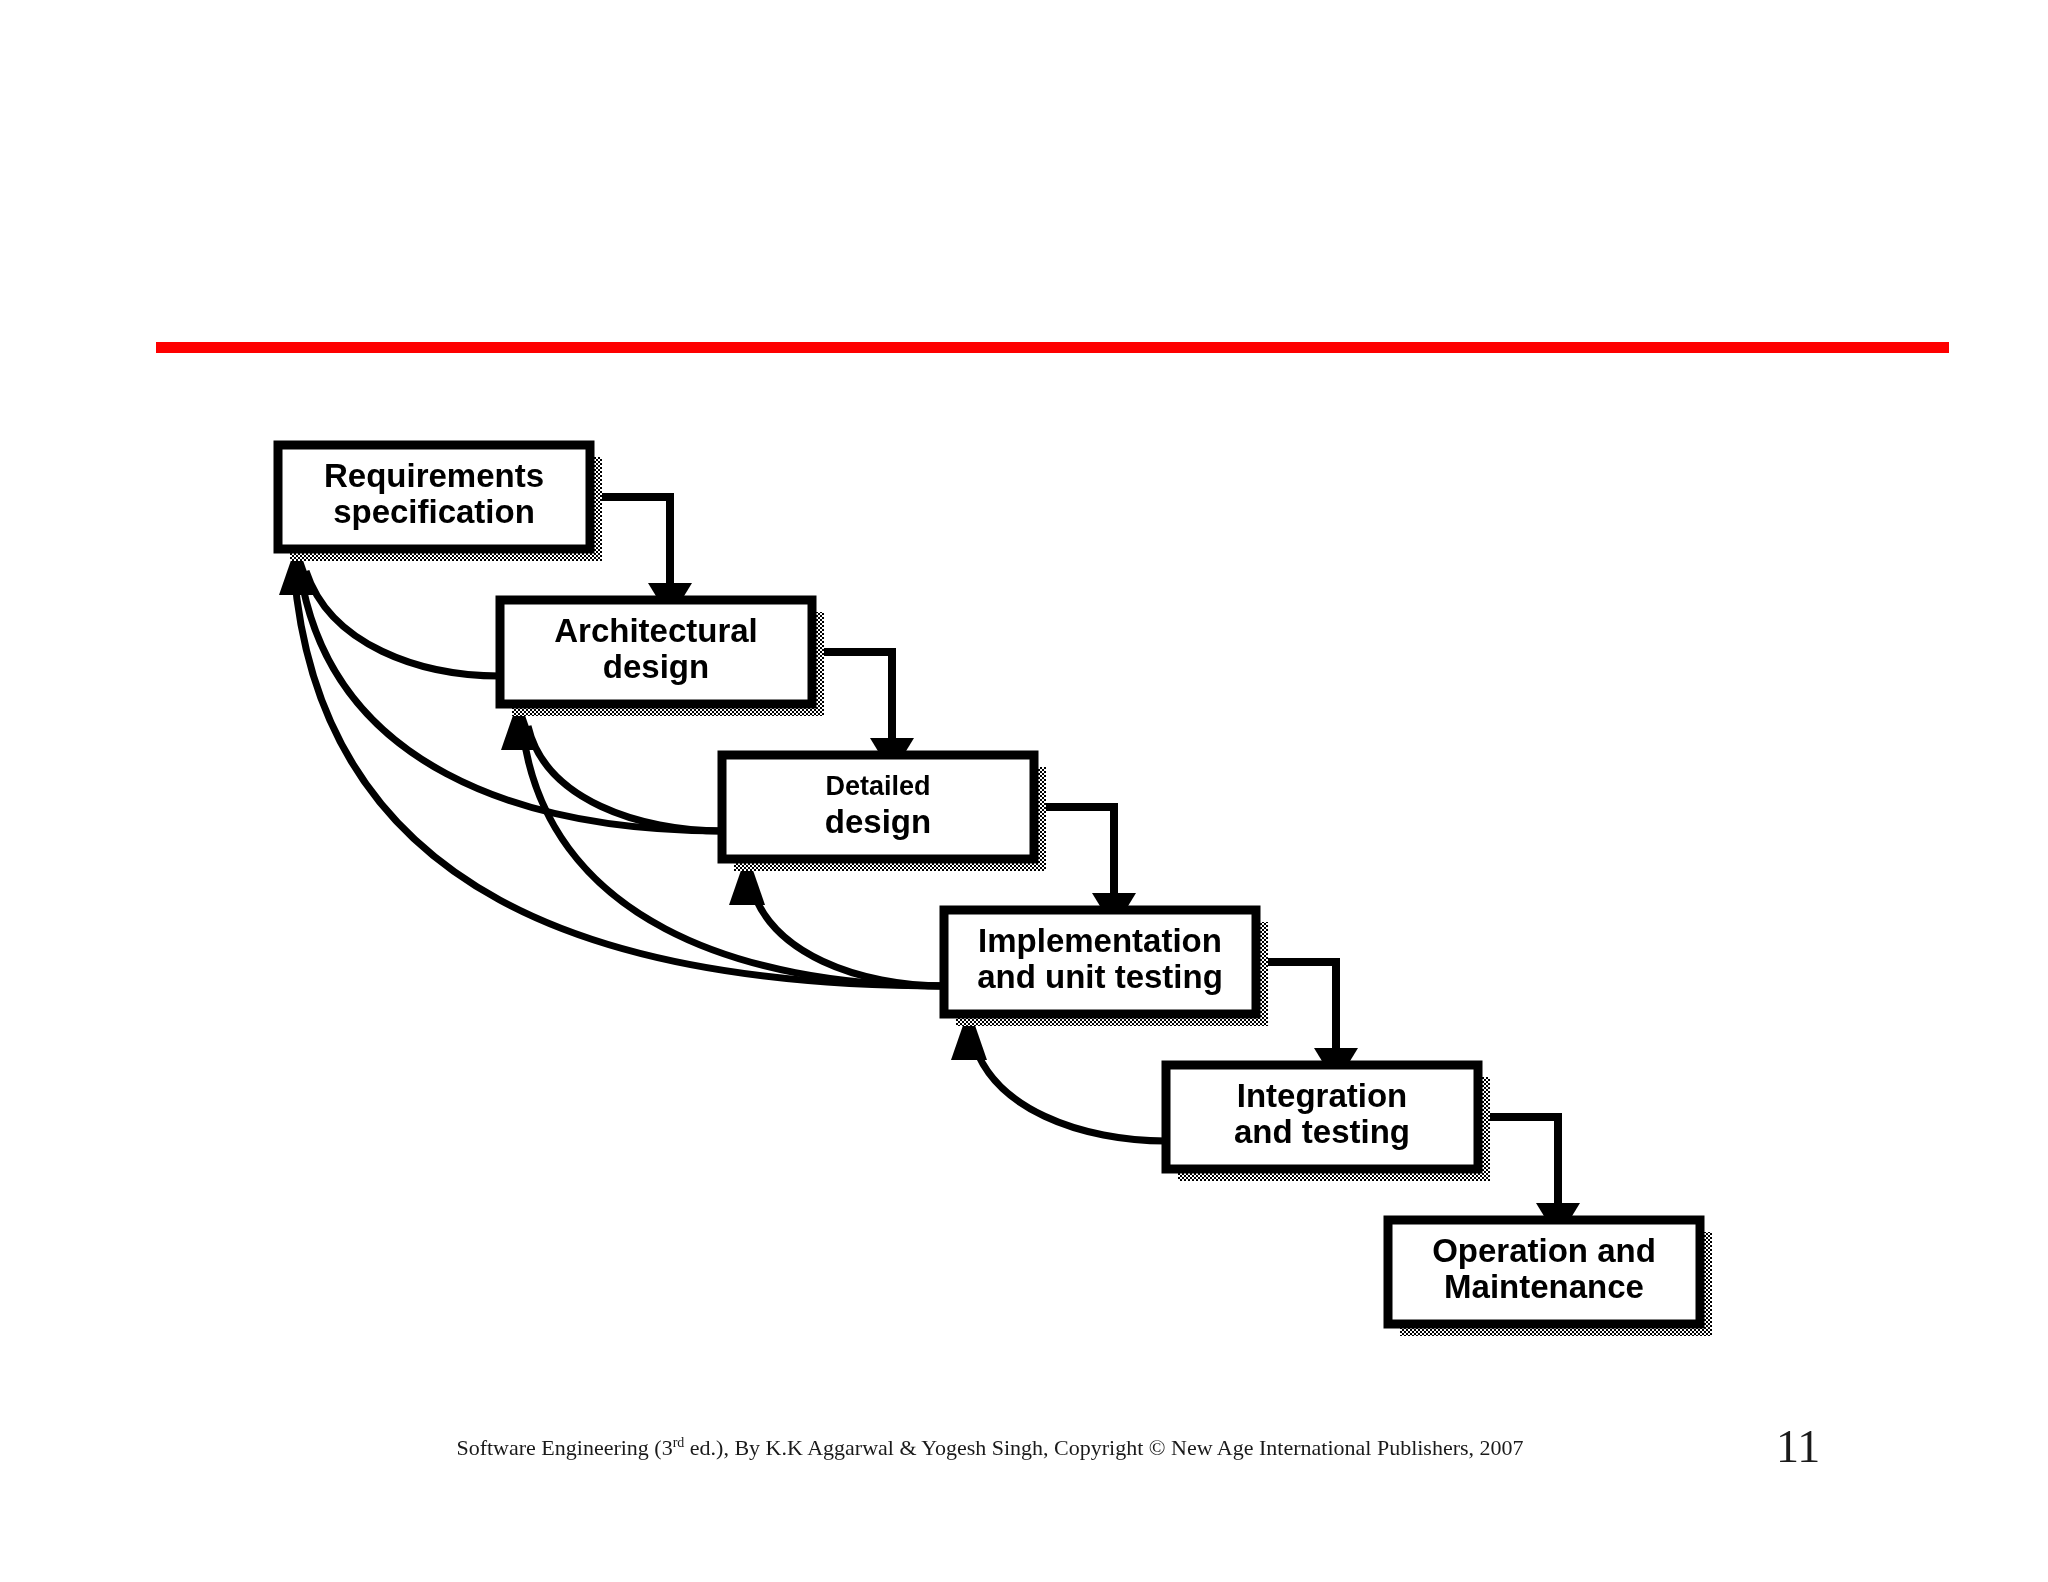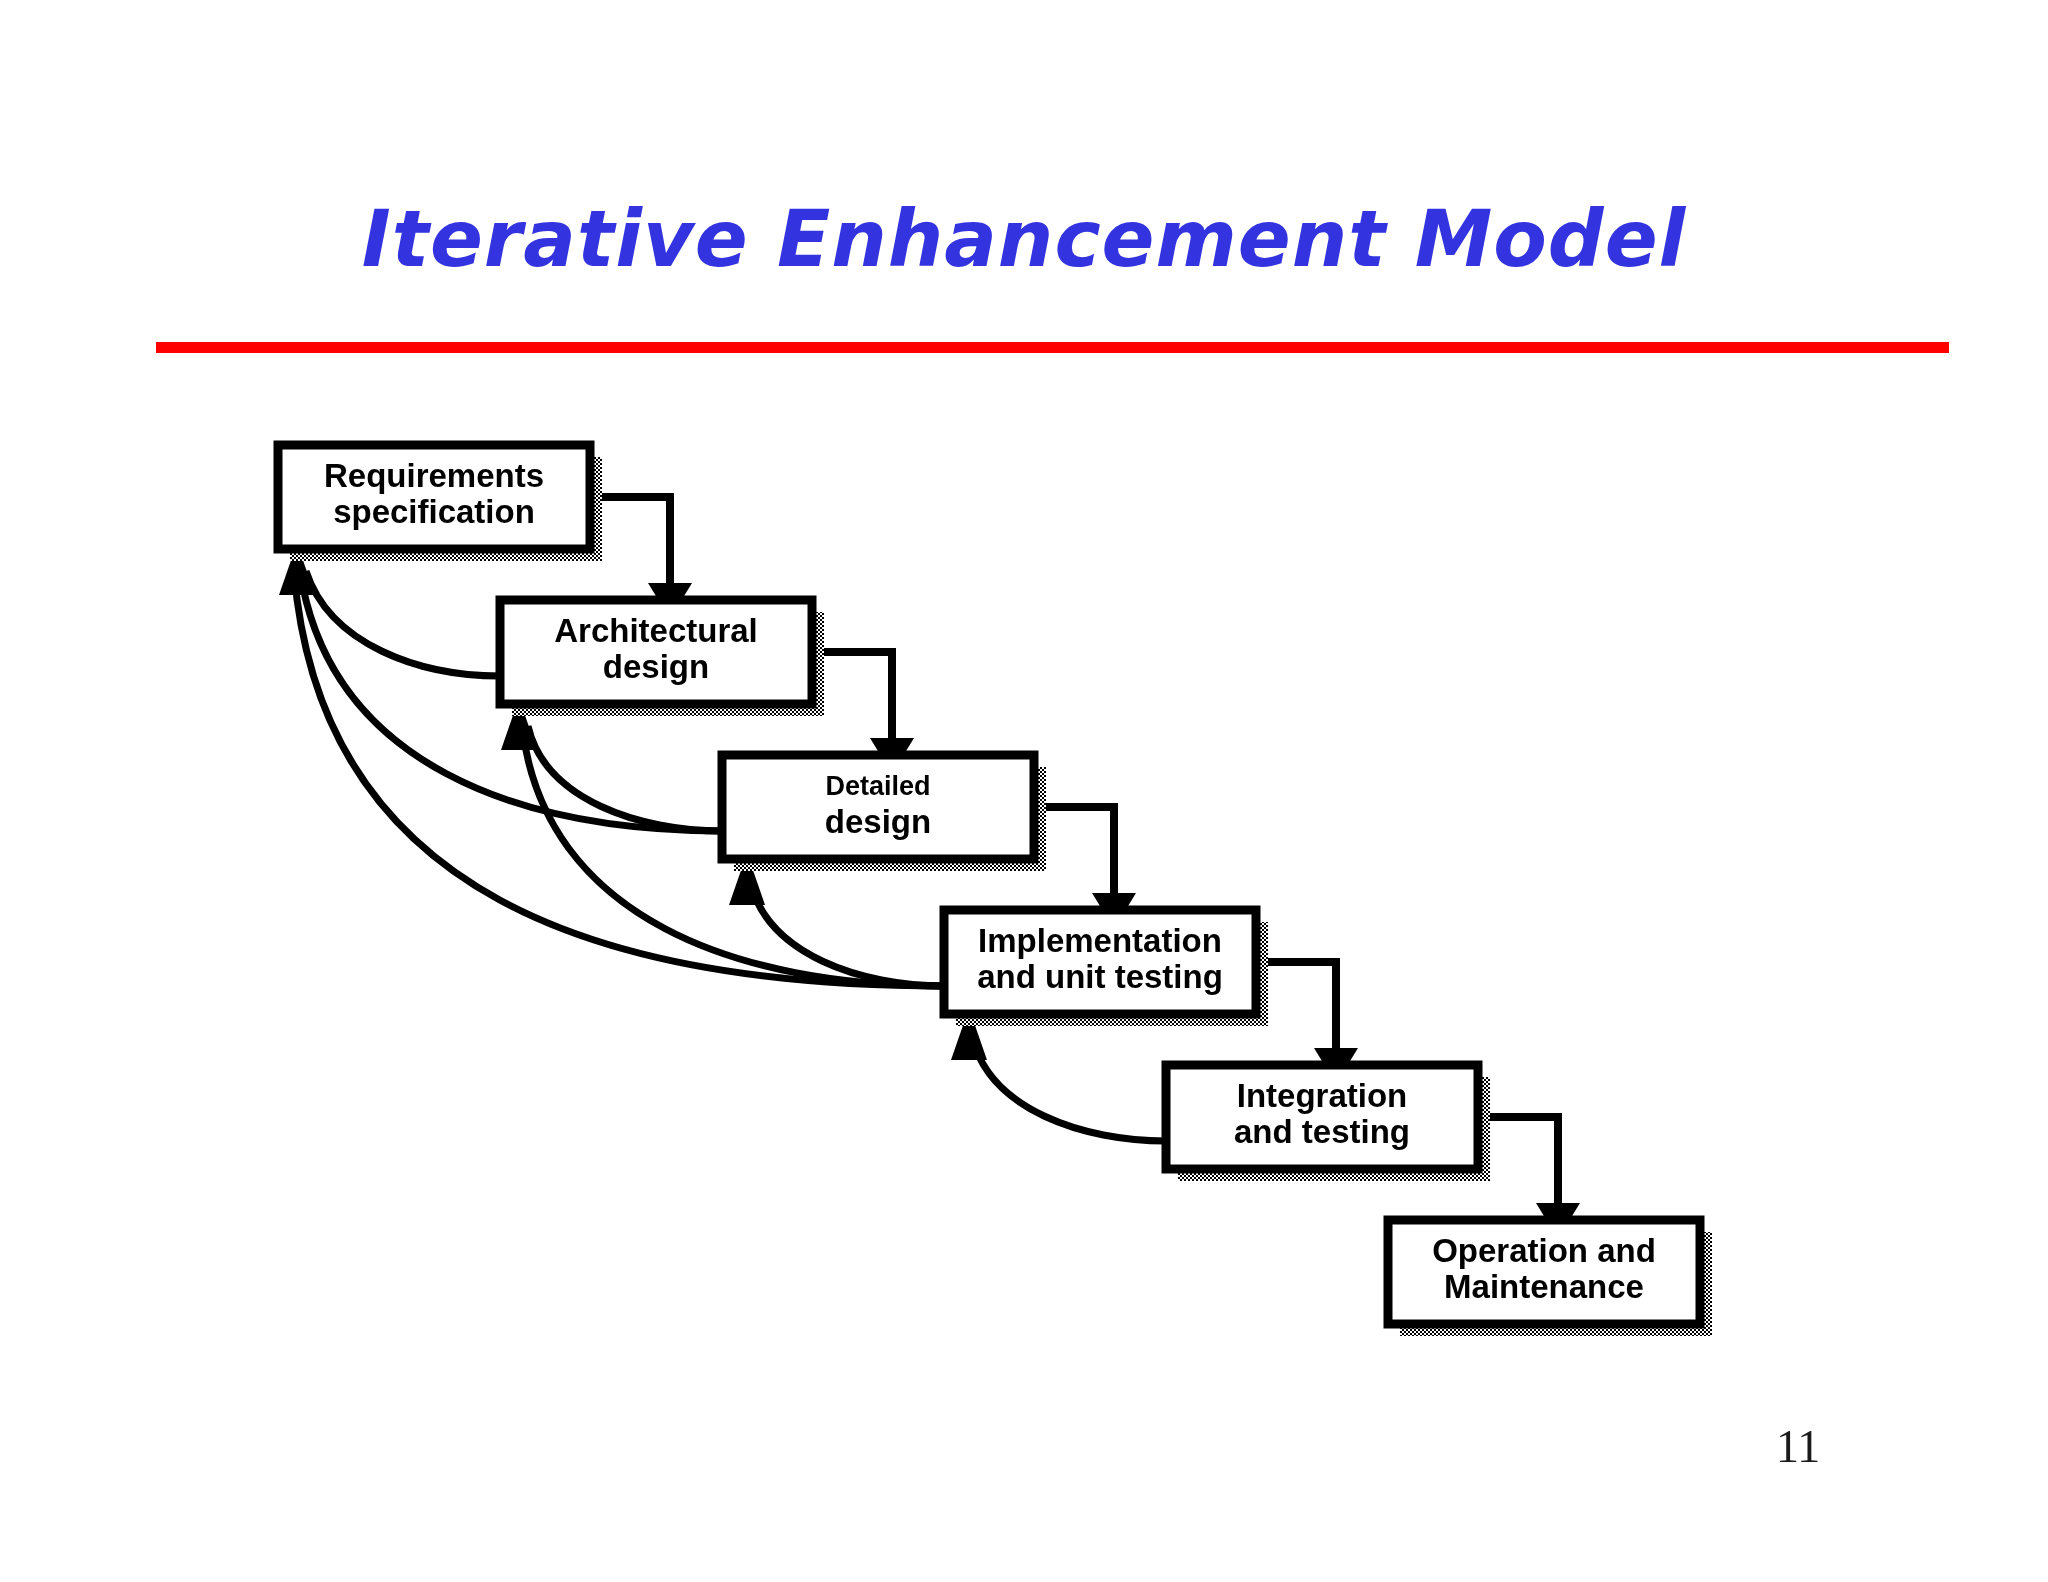--- a/index.html
+++ b/index.html
@@ -90,21 +90,20 @@
     font-family: "Liberation Serif", serif;
     font-size: 46px;
     color: #1a1a1a;
   }
 </style>
 </head>
 <body>
 
 <div id="slide">
 
-  <div id="slide-title">Iterative Enhancement Model</div>
 
   <div id="title-rule"></div>
 
   <div id="diagram">
     <svg id="diagram-svg" width="2048" height="1000" viewBox="0 0 2048 1000" xmlns="http://www.w3.org/2000/svg">
 
       <defs>
 
         <pattern id="dither" width="4" height="4" patternUnits="userSpaceOnUse">
           <rect width="4" height="4" fill="#ffffff"></rect>
@@ -193,16 +192,17 @@
       <g>
         <rect x="1400" y="837" width="312" height="104" fill="url(#dither)"></rect>
         <rect x="1388" y="825" width="312" height="104" fill="#ffffff" stroke="#000000" stroke-width="9"></rect>
         <text class="node-label l-big" x="1544" y="867">Operation and</text>
         <text class="node-label l-big" x="1544" y="903">Maintenance</text>
       </g>
 
     </svg>
   </div>
 
+  <div id="footer-credit"><span>Software Engineering (3</span><span class="sup">rd</span><span> ed.), By K.K Aggarwal &amp; Yogesh Singh, Copyright © New Age International Publishers, 2007</span></div>
 
   <div id="page-number">11</div>
 
 </div>
 
 </body></html>

